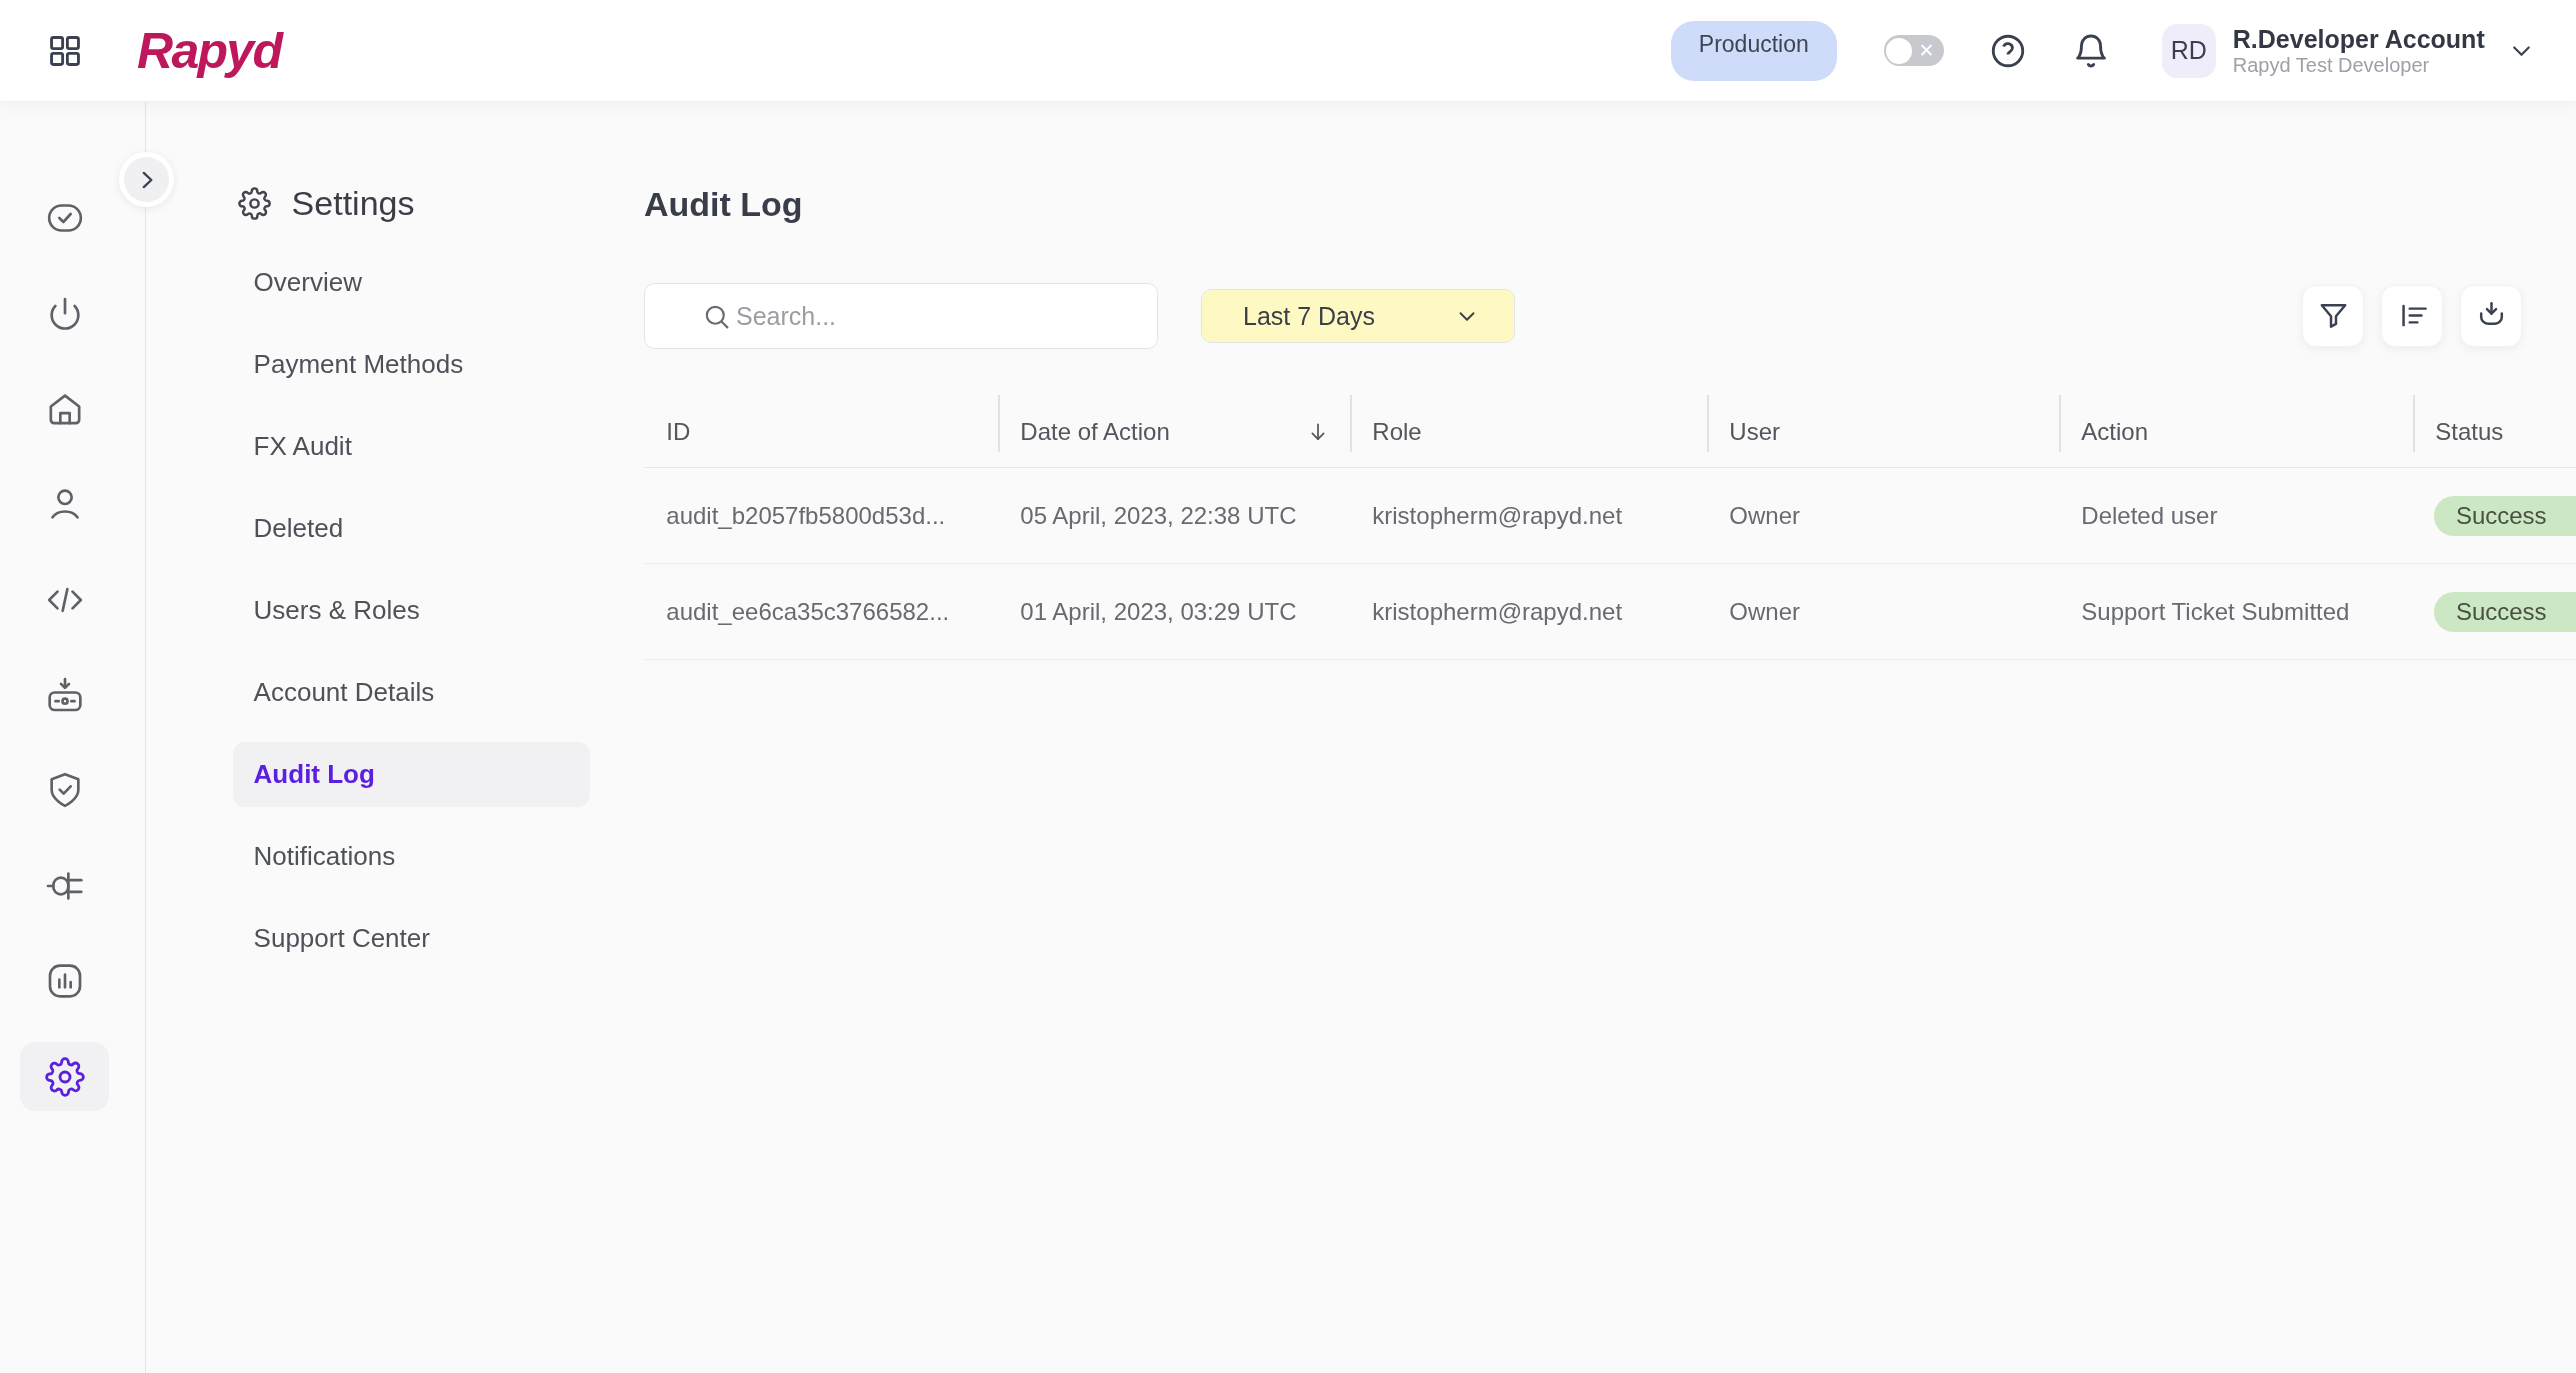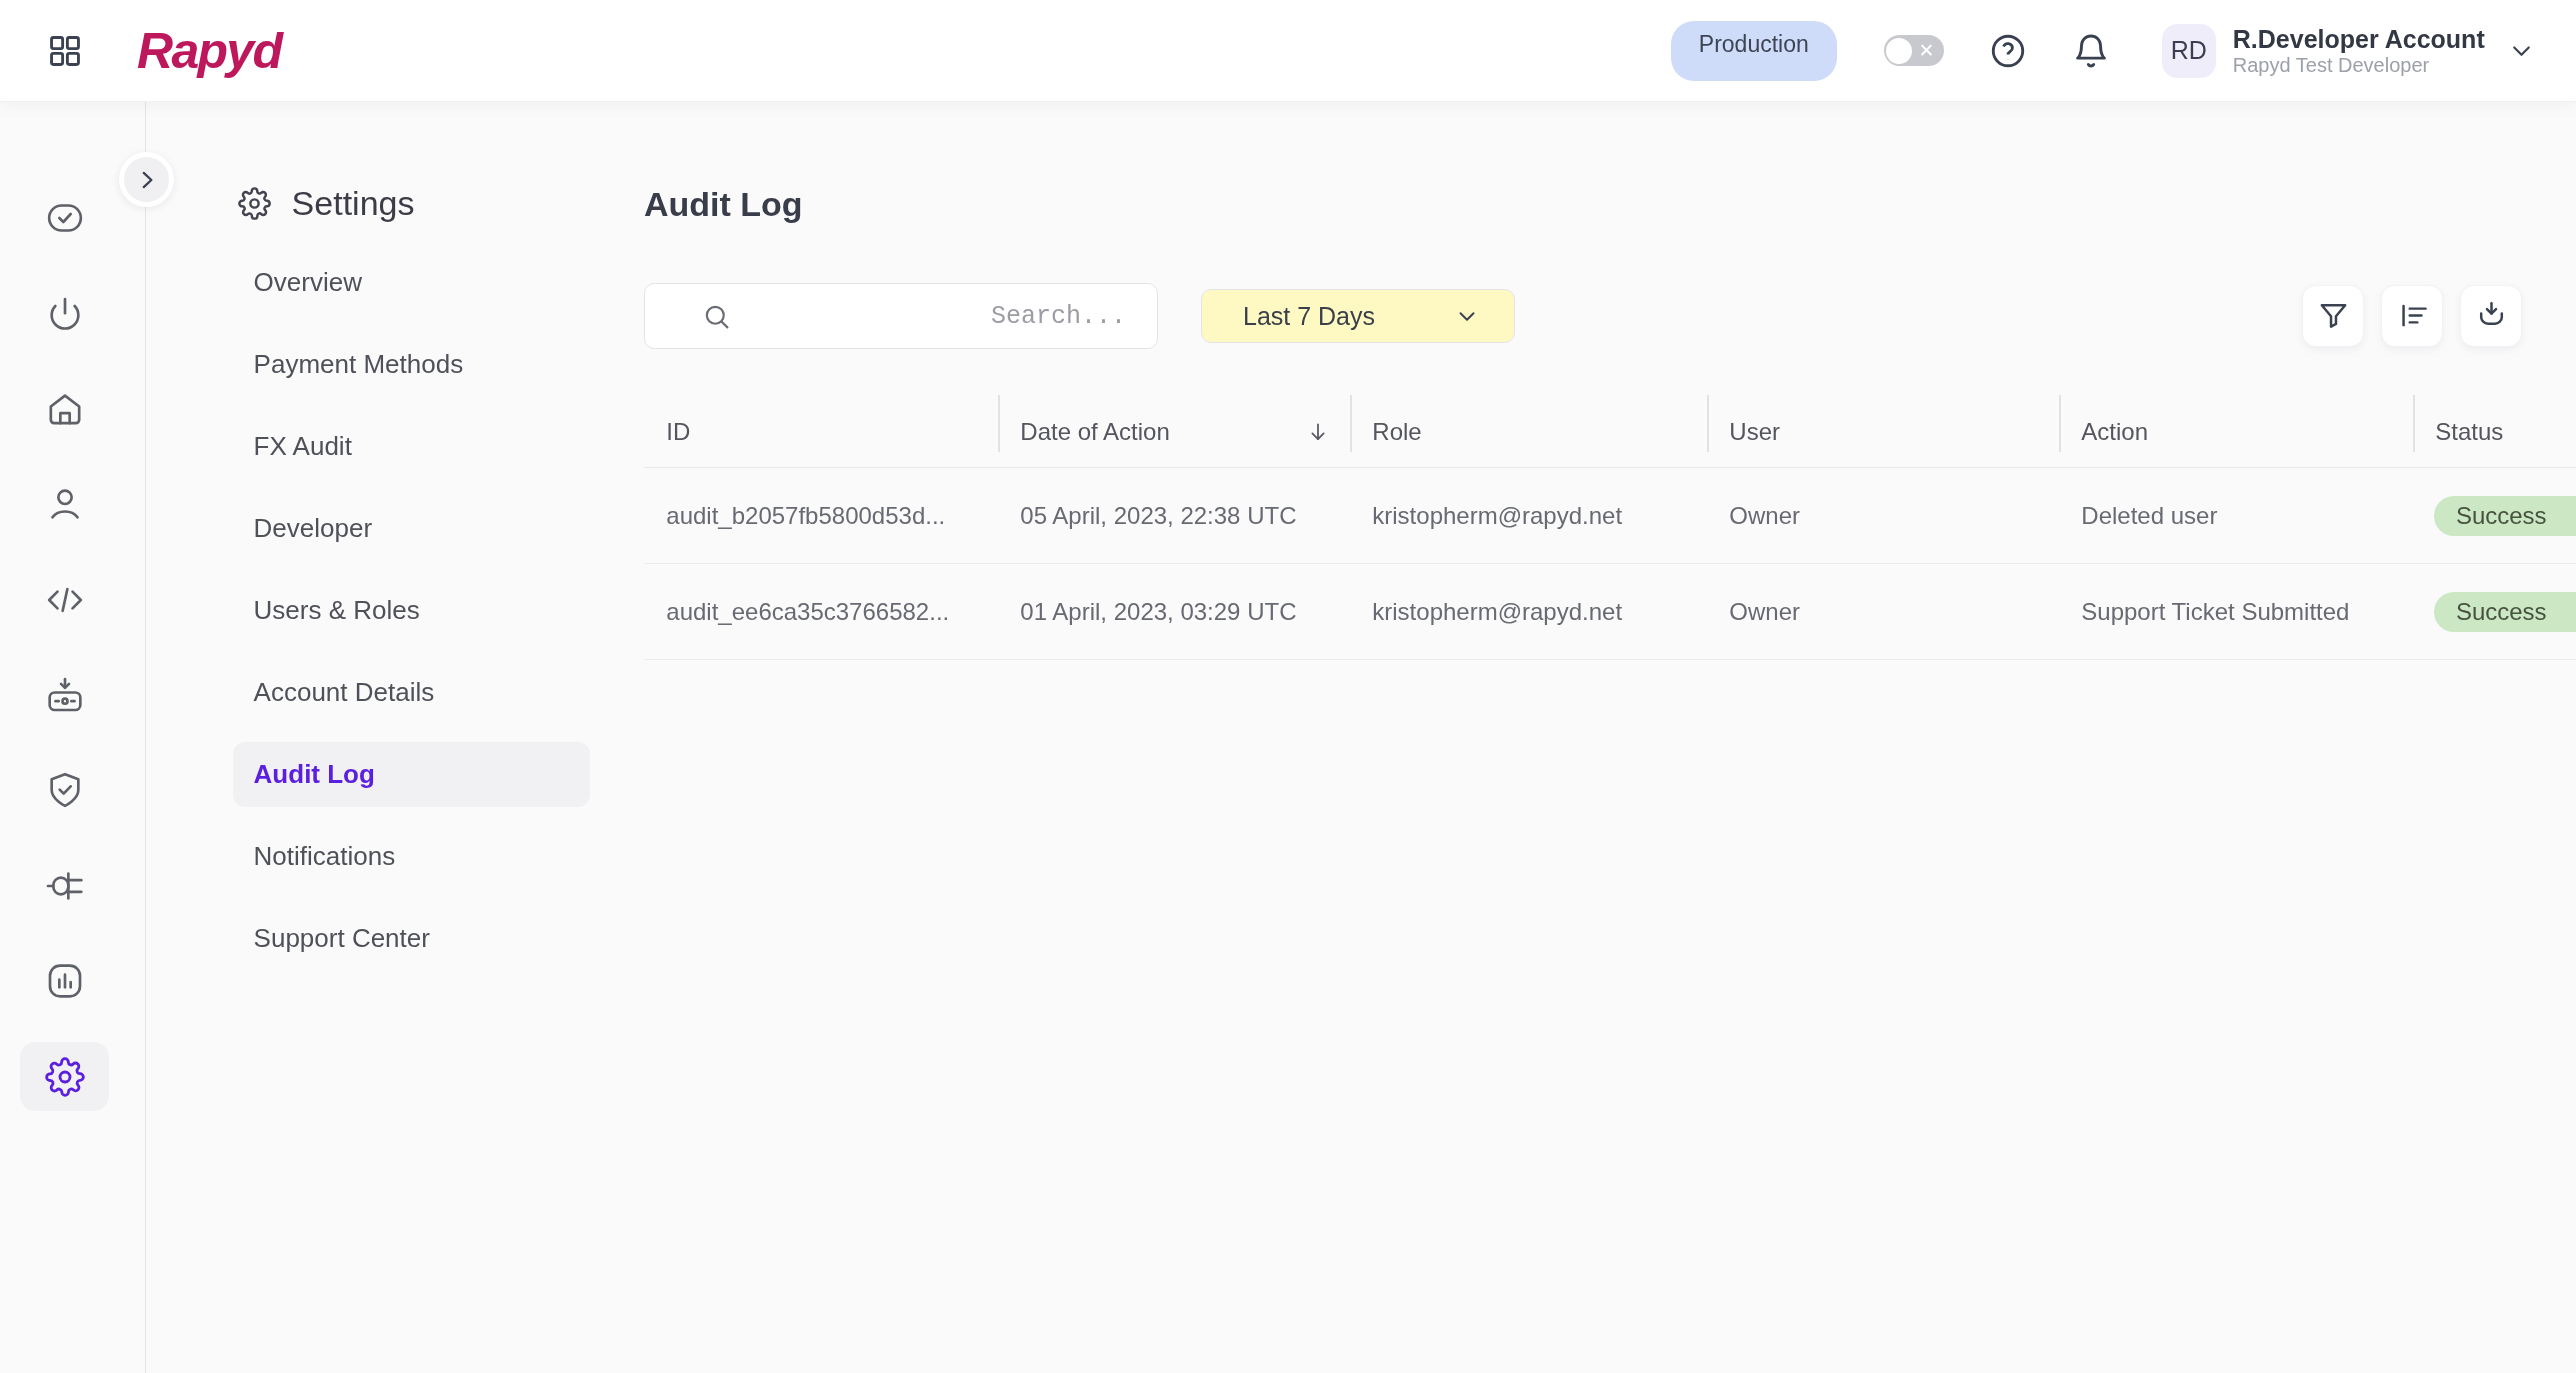--- a/index.html
+++ b/index.html
@@ -46,22 +46,22 @@
 
   
   .main { position:absolute; left:644px; top:102px; right:0; bottom:0; }
   .page-title { margin-top:82px; font-size:34px; font-weight:600; color:#383D49; line-height:41px; }
   .page-subtitle { margin-top:13.7px; font-size:25px; color:#5A5E66; line-height:31px; }
 
   .controls { margin-top:58px; height:66px; position:relative; display:flex; align-items:center; }
   .search-box { width:514px; height:66px; background:#FFFFFF; border:1.7px solid #E3E4E8; border-radius:10.3px;
                 display:flex; align-items:center; }
   .search-box svg { margin-left:57px; width:29px; height:29px; color:#6A6C73; flex:none; }
-  .search-box input { border:none; outline:none; background:transparent; margin-left:17px; width:378px;
-                      font-size:25px; color:#3A3F4A; font-family:Liberation Mono, monospace;text-align:right; }
+  .search-box input { border:none; outline:none; background:transparent; margin-left:5px; width:378px;
+                      font-size:25px; color:#3A3F4A; font-family:Liberation Sans, sans-serif; }
   .search-box input::placeholder { color:#9B9DA3; }
   .date-filter { margin-left:43px; width:314px; height:54px; background:#fef9c3; border:1.7px solid #E3E4E8;
                  border-radius:10.3px; display:flex; align-items:center; cursor:pointer; }
   .date-filter .df-label { margin-left:41px; font-size:25px; color:#3A3F4A; }
   .date-filter svg { margin-left:auto; margin-right:34px; width:26px; height:26px; color:#3A4150; }
   .btn-group { position:absolute; right:54px; top:1.7px; display:flex; gap:17px; }
   .icon-btn { width:62px; height:62px; border-radius:13.7px; background:#FFFFFF; border:1.7px solid #F2F2F4;
               box-shadow:0 2.6px 8.6px rgba(23,25,35,0.05); display:flex; align-items:center; justify-content:center;
               color:#3A4150; cursor:pointer; }
   .icon-btn svg { width:33px; height:33px; }
@@ -218,21 +218,21 @@
           <circle cx="12" cy="12" r="3"></circle>
           <path d="M19.4 15a1.65 1.65 0 0 0 .33 1.82l.06.06a2 2 0 0 1 0 2.83 2 2 0 0 1-2.83 0l-.06-.06a1.65 1.65 0 0 0-1.82-.33 1.65 1.65 0 0 0-1 1.51V21a2 2 0 0 1-2 2 2 2 0 0 1-2-2v-.09A1.65 1.65 0 0 0 9 19.4a1.65 1.65 0 0 0-1.82.33l-.06.06a2 2 0 0 1-2.83 0 2 2 0 0 1 0-2.83l.06-.06a1.65 1.65 0 0 0 .33-1.82 1.65 1.65 0 0 0-1.51-1H3a2 2 0 0 1-2-2 2 2 0 0 1 2-2h.09A1.65 1.65 0 0 0 4.6 9a1.65 1.65 0 0 0-.33-1.82l-.06-.06a2 2 0 0 1 0-2.83 2 2 0 0 1 2.83 0l.06.06a1.65 1.65 0 0 0 1.82.33H9a1.65 1.65 0 0 0 1-1.51V3a2 2 0 0 1 2-2 2 2 0 0 1 2 2v.09a1.65 1.65 0 0 0 1 1.51 1.65 1.65 0 0 0 1.82-.33l.06-.06a2 2 0 0 1 2.83 0 2 2 0 0 1 0 2.83l-.06.06a1.65 1.65 0 0 0-.33 1.82V9a1.65 1.65 0 0 0 1.51 1H21a2 2 0 0 1 2 2 2 2 0 0 1-2 2h-.09a1.65 1.65 0 0 0-1.51 1z"></path>
         </svg>
     </span>
     <span class="settings-title">Settings</span>
   </div>
   <div class="settings-nav">
     <div class="nav-item">Overview</div>
     <div class="nav-item">Payment Methods</div>
     <div class="nav-item">FX Audit</div>
-    <div class="nav-item">Developer</div>
+    <div class="nav-item">Deleted</div>
     <div class="nav-item">Users &amp; Roles</div>
     <div class="nav-item">Account Details</div>
     <div class="nav-item active">Audit Log</div>
     <div class="nav-item">Notifications</div>
     <div class="nav-item">Support Center</div>
   </div>
 </div>
 
 <div class="main">
   <div class="page-title">Audit Log</div>

